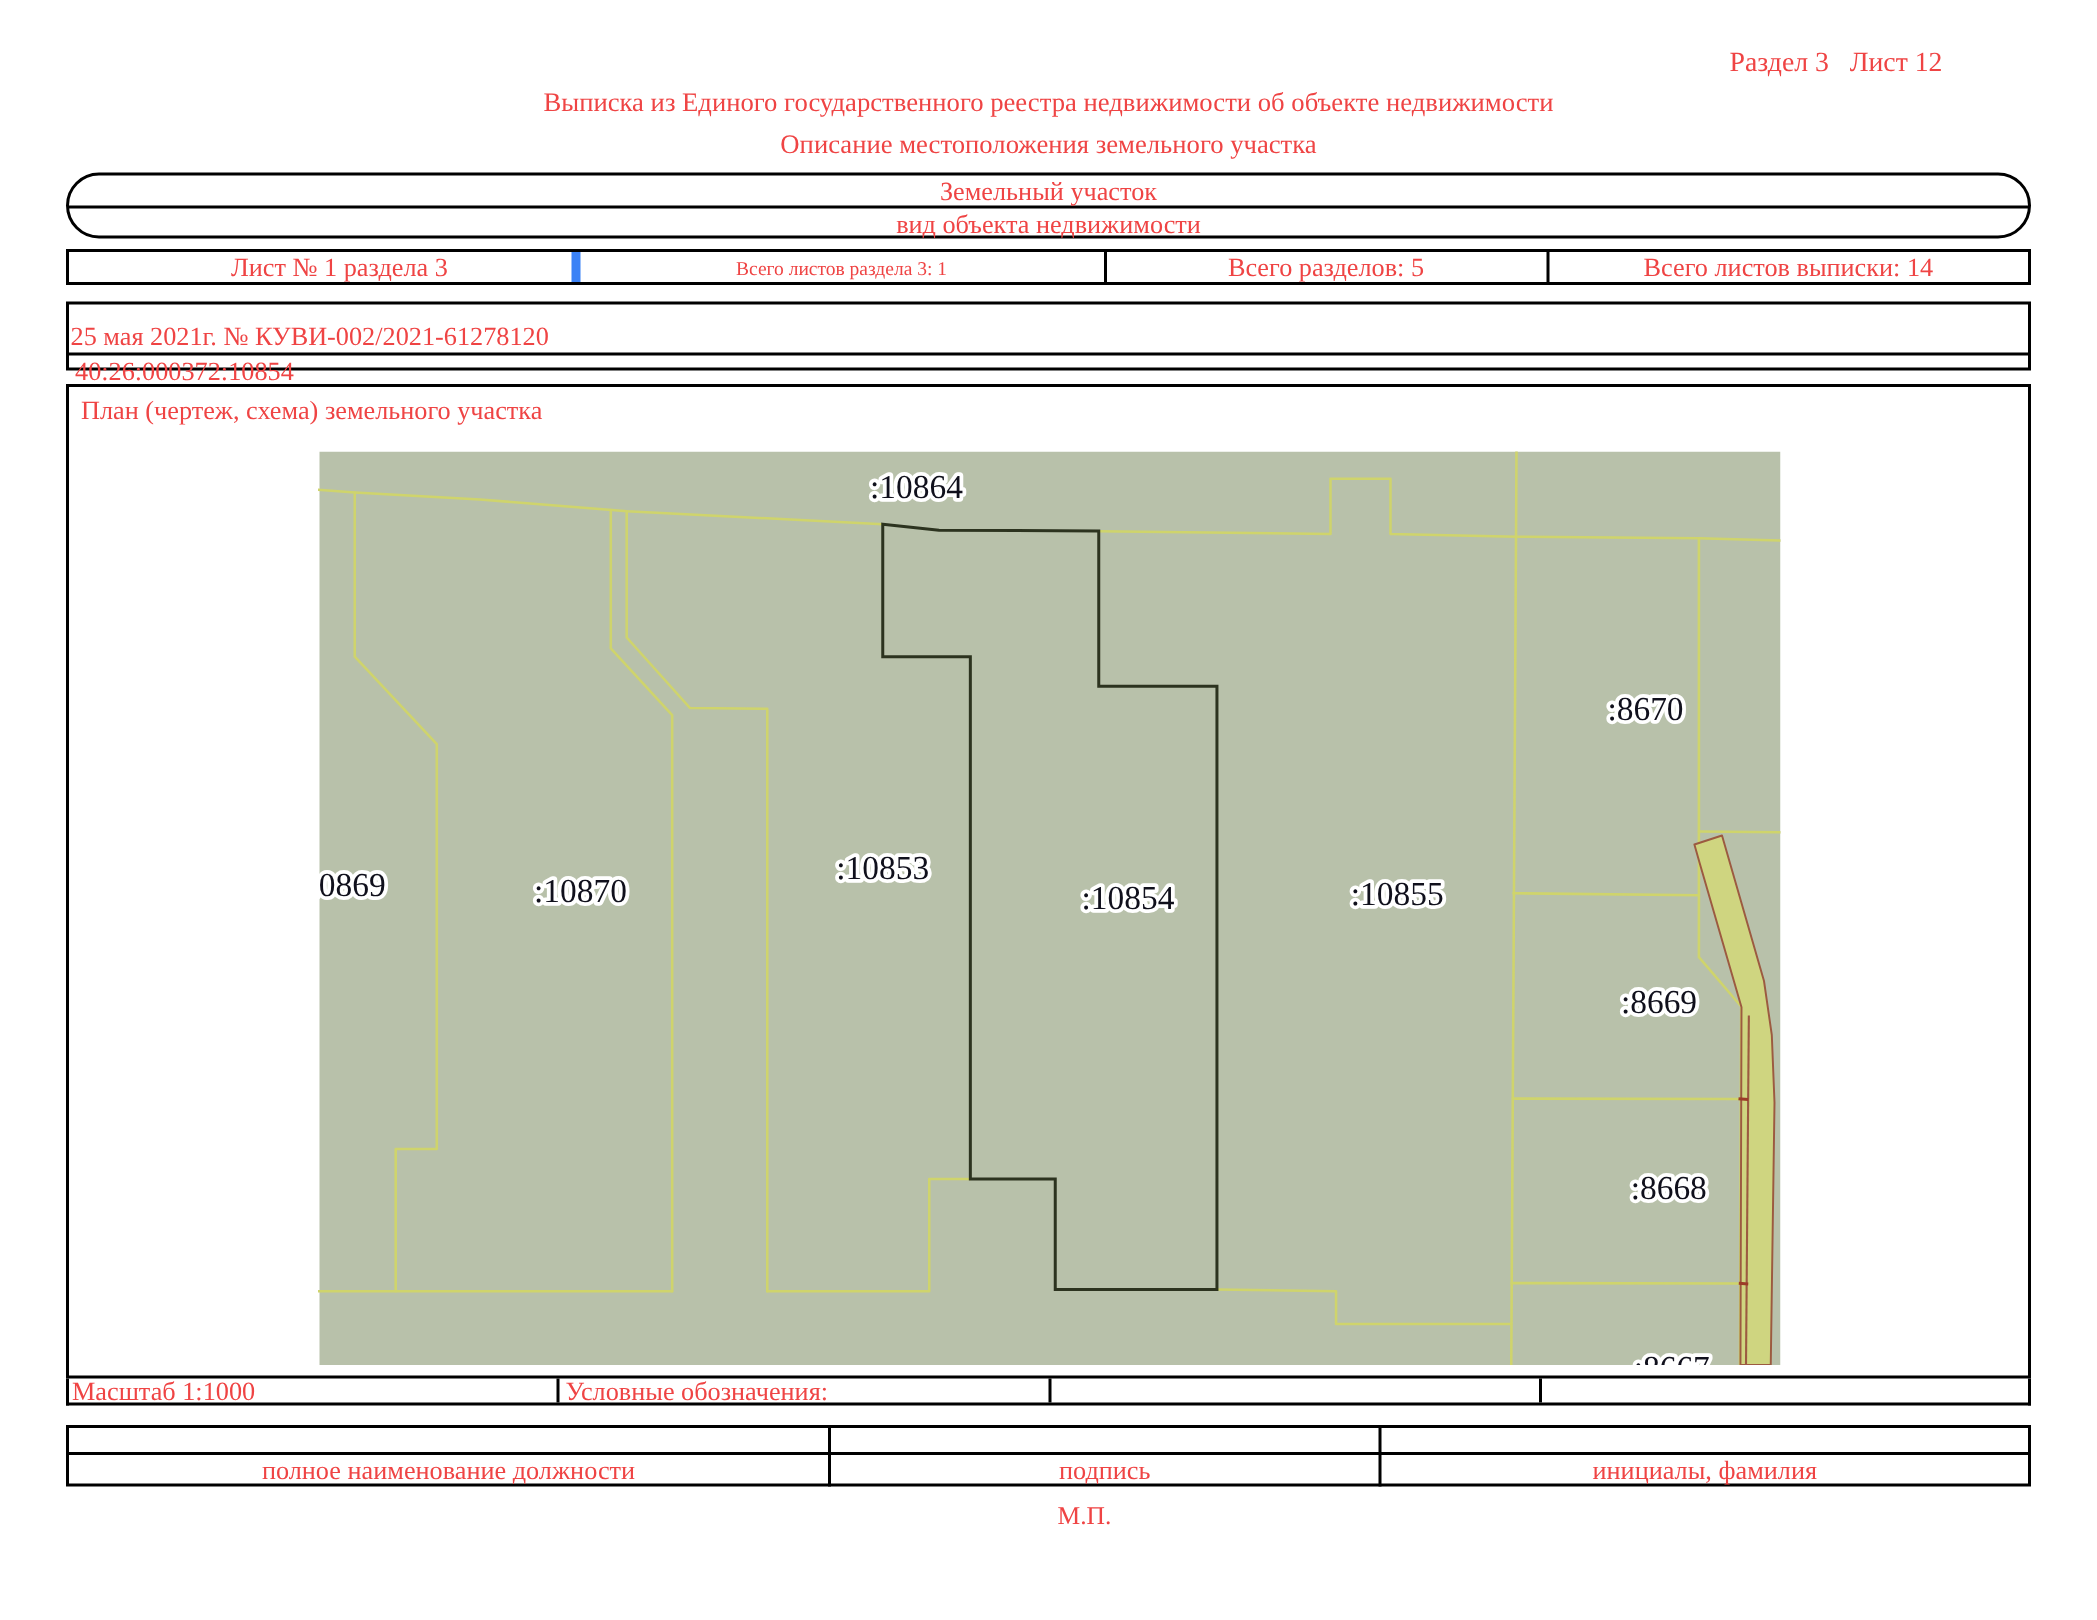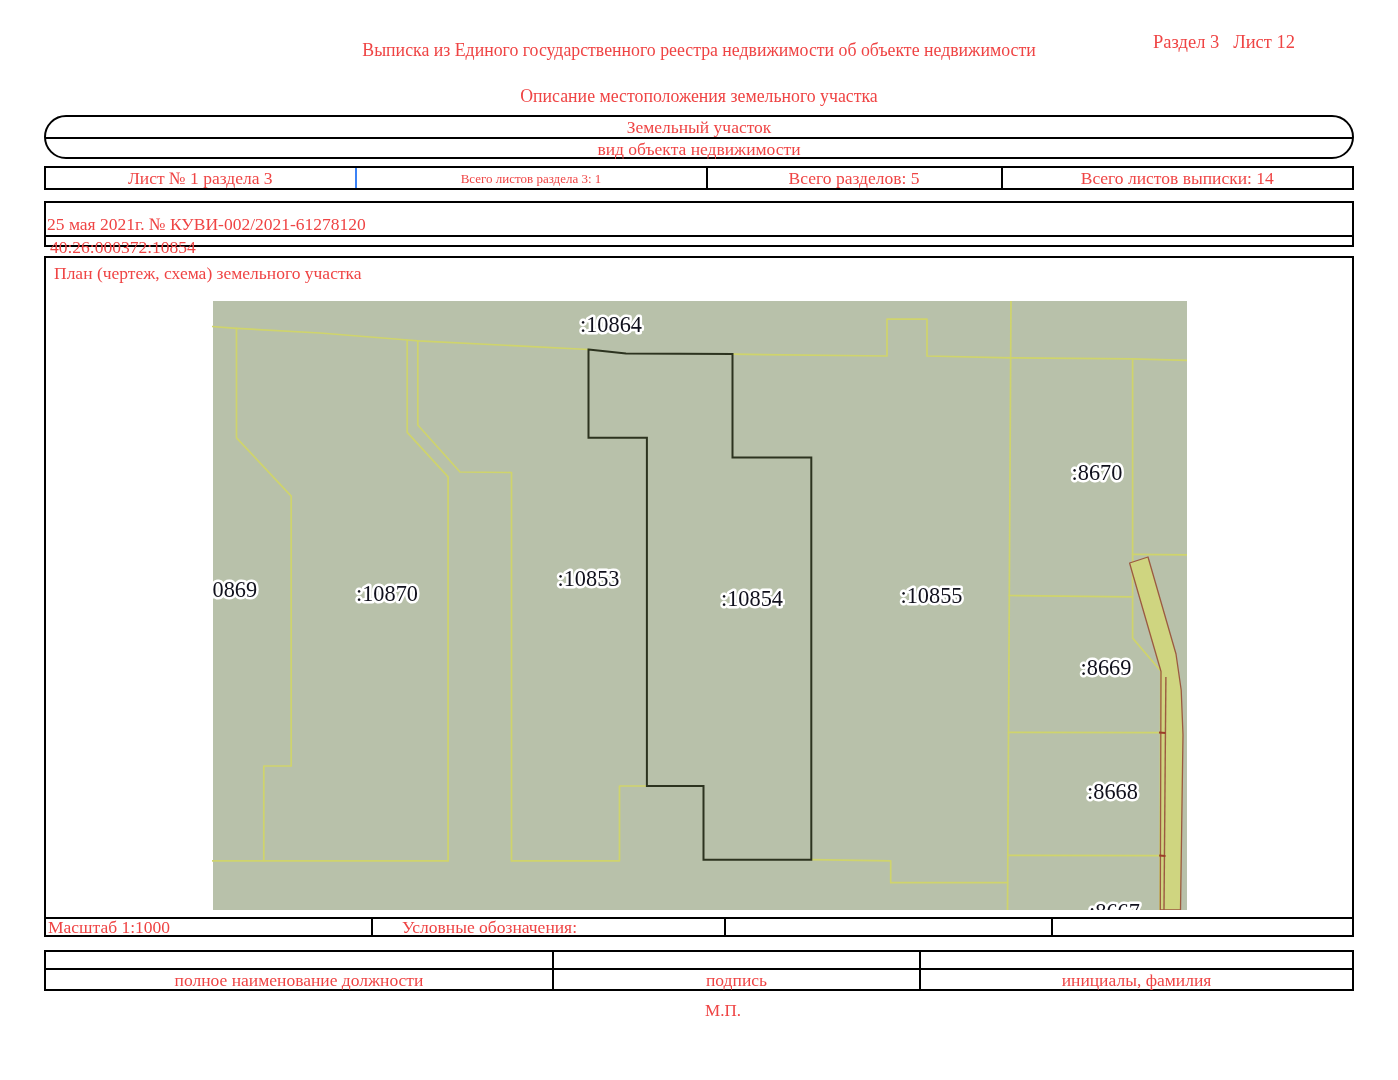--- a/index.html
+++ b/index.html
@@ -8,30 +8,30 @@
   .abs{position:absolute;}
   .bx{position:absolute;border:2px solid #000;box-sizing:border-box;}
   .ct{text-align:center;}
 </style>
 </head>
 <body>
 <div id="page">
 
   <div class="abs" style="left:1060px;top:32px;width:235px;text-align:right;font-size:18.5px;">Раздел 3&nbsp;&nbsp; Лист 12</div>
 
-  <div class="abs ct" style="left:0;top:40px;width:1398px;font-size:17.8px;">Выписка из Единого государственного реестра недвижимости об объекте недвижимости</div>
+  <div class="abs ct" style="left:0;top:58px;width:1398px;font-size:17.8px;">Выписка из Единого государственного реестра недвижимости об объекте недвижимости</div>
   <div class="abs ct" style="left:0;top:86px;width:1398px;font-size:17.8px;">Описание местоположения земельного участка</div>
 
   <div class="bx" style="left:44px;top:115px;width:1310px;height:44px;border-radius:22px;">
     <div class="ct" style="height:20px;border-bottom:2px solid #000;font-size:17.5px;line-height:21px;">Земельный участок</div>
     <div class="ct" style="height:20px;font-size:17.5px;line-height:20px;">вид объекта недвижимости</div>
   </div>
 
   <div class="bx" style="left:44px;top:166px;width:1310px;height:24px;display:flex;">
-    <div class="ct" style="width:308.5px;border-right:2px solid #3b82f6;font-size:17.5px;line-height:21px;">Лист № 1 раздела 3</div>
+    <div class="ct" style="width:308.5px;border-right:6px solid #3b82f6;font-size:17.5px;line-height:21px;padding-left:26px;">Лист № 1 раздела 3</div>
     <div class="ct" style="width:349px;border-right:2px solid #000;font-size:13px;line-height:21px;">Всего листов раздела 3: 1</div>
     <div class="ct" style="width:293px;border-right:2px solid #000;font-size:17.5px;line-height:21px;">Всего разделов: 5</div>
     <div class="ct" style="flex:1;font-size:17.5px;line-height:21px;">Всего листов выписки: 14</div>
   </div>
 
   <div class="bx" style="left:44px;top:201px;width:1310px;height:46px;">
     <div style="height:21px;border-bottom:2px solid #000;font-size:17.5px;line-height:21px;padding-left:1px;margin-top:11px;">25 мая 2021г. № КУВИ-002/2021-61278120</div>
     <div style="height:21px;display:flex;">
       <div style="flex:1;font-size:17.5px;line-height:21px;padding-left:4px;">40:26:000372:10854</div>
     </div>
@@ -85,21 +85,21 @@
       <text x="719.5" y="302">:10855</text>
       <text x="885" y="179">:8670</text>
       <text x="894" y="374">:8669</text>
       <text x="900.5" y="498">:8668</text>
       <text x="902.5" y="618">:8667</text>
     </g>
   </svg>
 
   <div class="bx" style="left:44px;top:919px;width:1310px;height:18px;display:flex;border-top:none;">
     <div style="width:323px;border-right:2px solid #000;font-size:17.5px;line-height:16px;padding-left:2px;">Масштаб 1:1000</div>
-    <div style="width:321.5px;border-right:2px solid #000;font-size:17.5px;line-height:16px;padding-left:4px;margin-left:25px;">Условные обозначения:</div>
+    <div style="width:321.5px;border-right:2px solid #000;font-size:17.5px;line-height:16px;padding-left:4px;">Условные обозначения:</div>
     <div style="width:325.5px;border-right:2px solid #000;"></div>
     <div style="flex:1;"></div>
   </div>
 
   <div class="bx" style="left:44px;top:950px;width:1310px;height:41px;">
     <div style="height:15.5px;border-bottom:2px solid #000;display:flex;">
       <div style="width:506px;border-right:2px solid #000;"></div>
       <div style="width:365px;border-right:2px solid #000;"></div>
       <div style="flex:1;"></div>
     </div>

